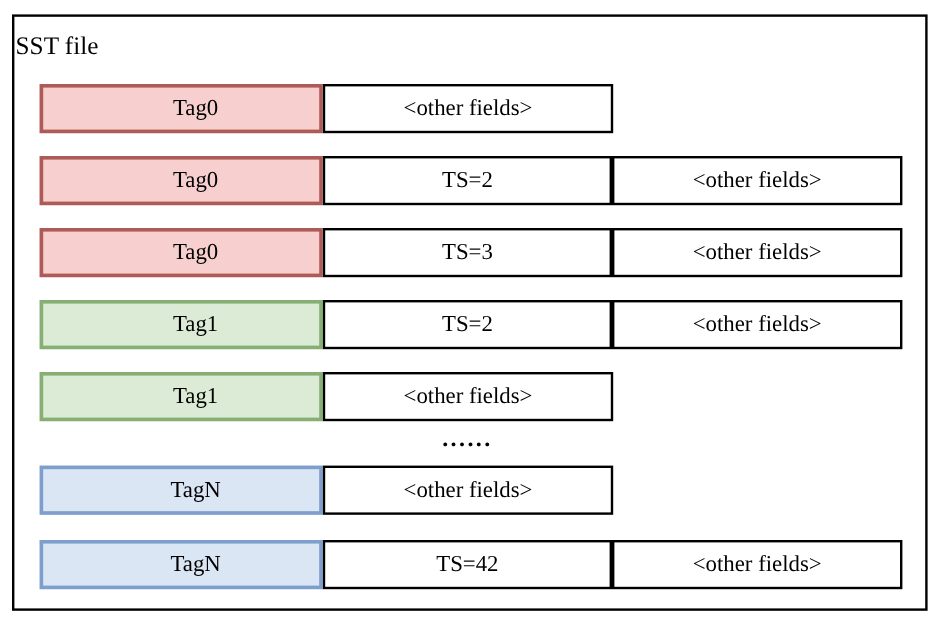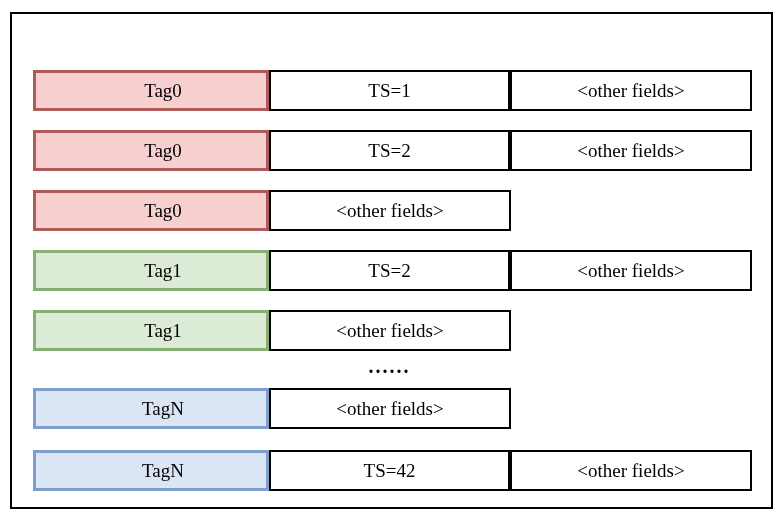--- a/index.html
+++ b/index.html
@@ -87,35 +87,36 @@
   .r5 { top: 388px; }
   .r6 { top: 450px; }
 </style>
 </head>
 <body>
 
 <div id="stage">
 
   <div class="outer-box"></div>
 
+  <div class="sst-label">SST file</div>
 
   <div class="row r0">
     <div class="cell tag" style="background-color: rgb(246, 207, 206); border-color: rgb(174, 90, 87);">Tag0</div>
-    <div class="cell ts">TS=1</div>
     <div class="cell other">&lt;other fields&gt;</div>
   </div>
 
   <div class="row r1">
     <div class="cell tag" style="background-color: rgb(246, 207, 206); border-color: rgb(174, 90, 87);">Tag0</div>
     <div class="cell ts">TS=2</div>
     <div class="cell other">&lt;other fields&gt;</div>
   </div>
 
   <div class="row r2">
     <div class="cell tag" style="background-color: rgb(246, 207, 206); border-color: rgb(174, 90, 87);">Tag0</div>
+    <div class="cell ts">TS=3</div>
     <div class="cell other">&lt;other fields&gt;</div>
   </div>
 
   <div class="row r3">
     <div class="cell tag" style="background-color: rgb(220, 235, 213); border-color: rgb(134, 175, 116);">Tag1</div>
     <div class="cell ts">TS=2</div>
     <div class="cell other">&lt;other fields&gt;</div>
   </div>
 
   <div class="row r4">

